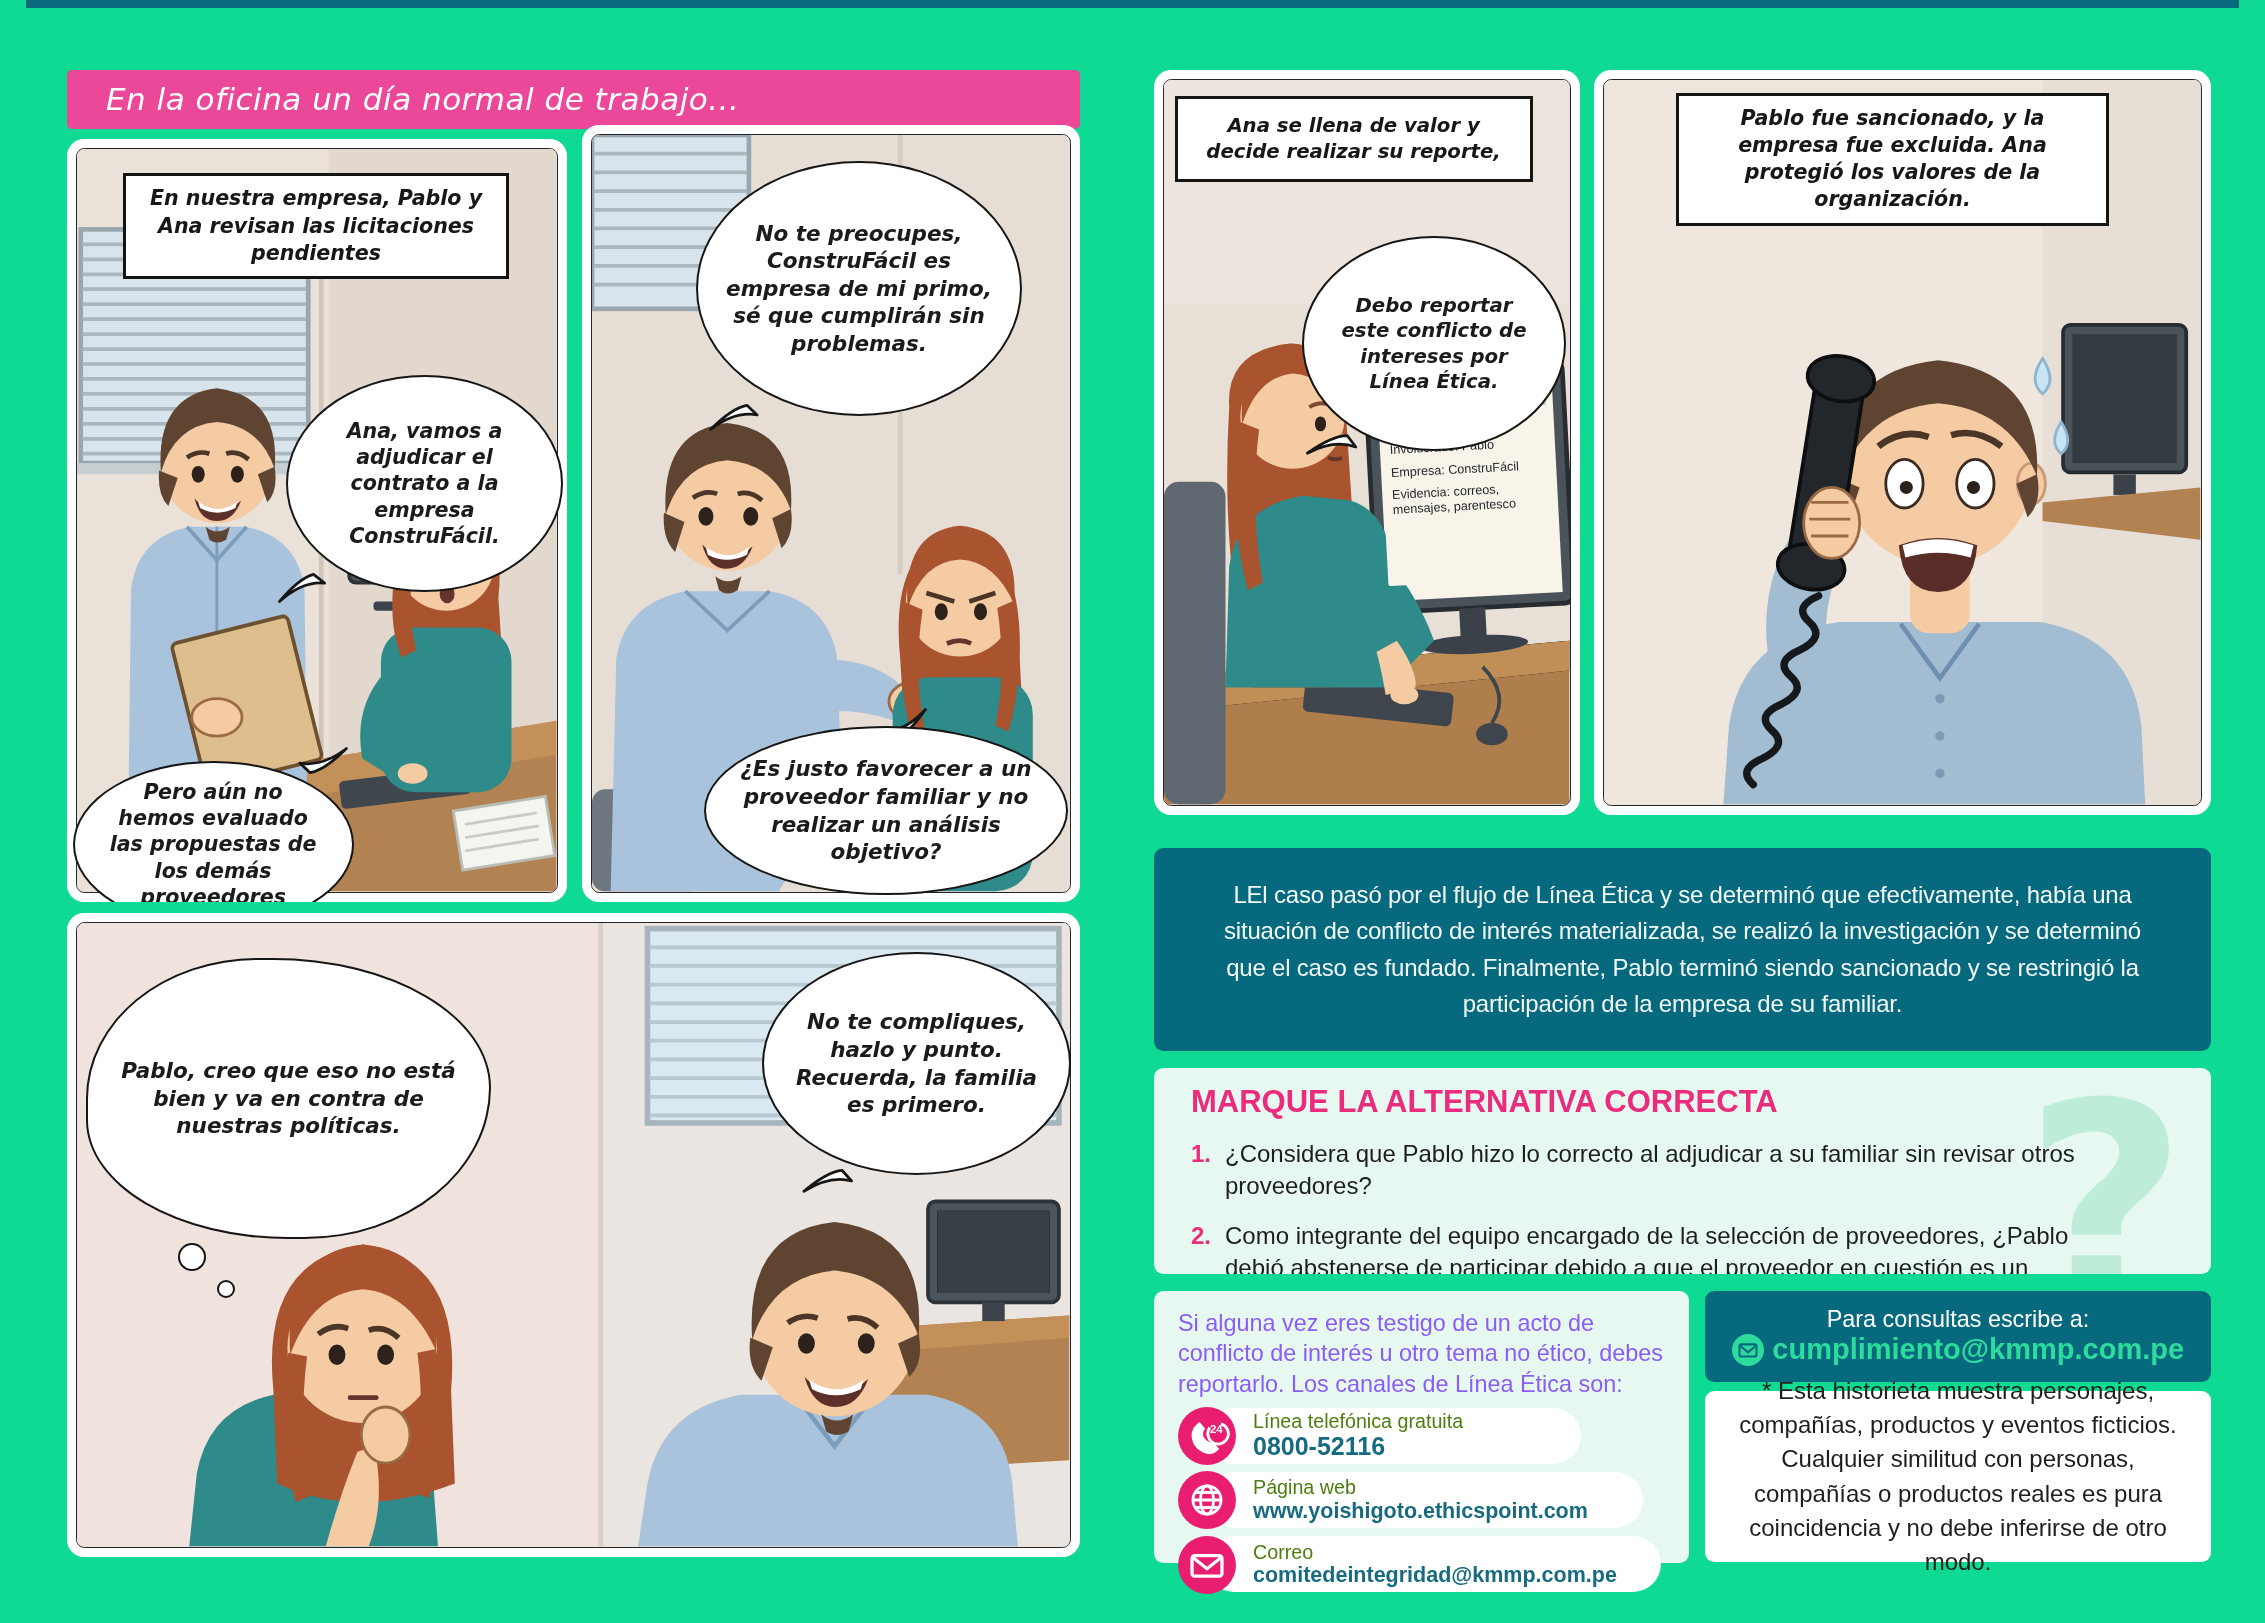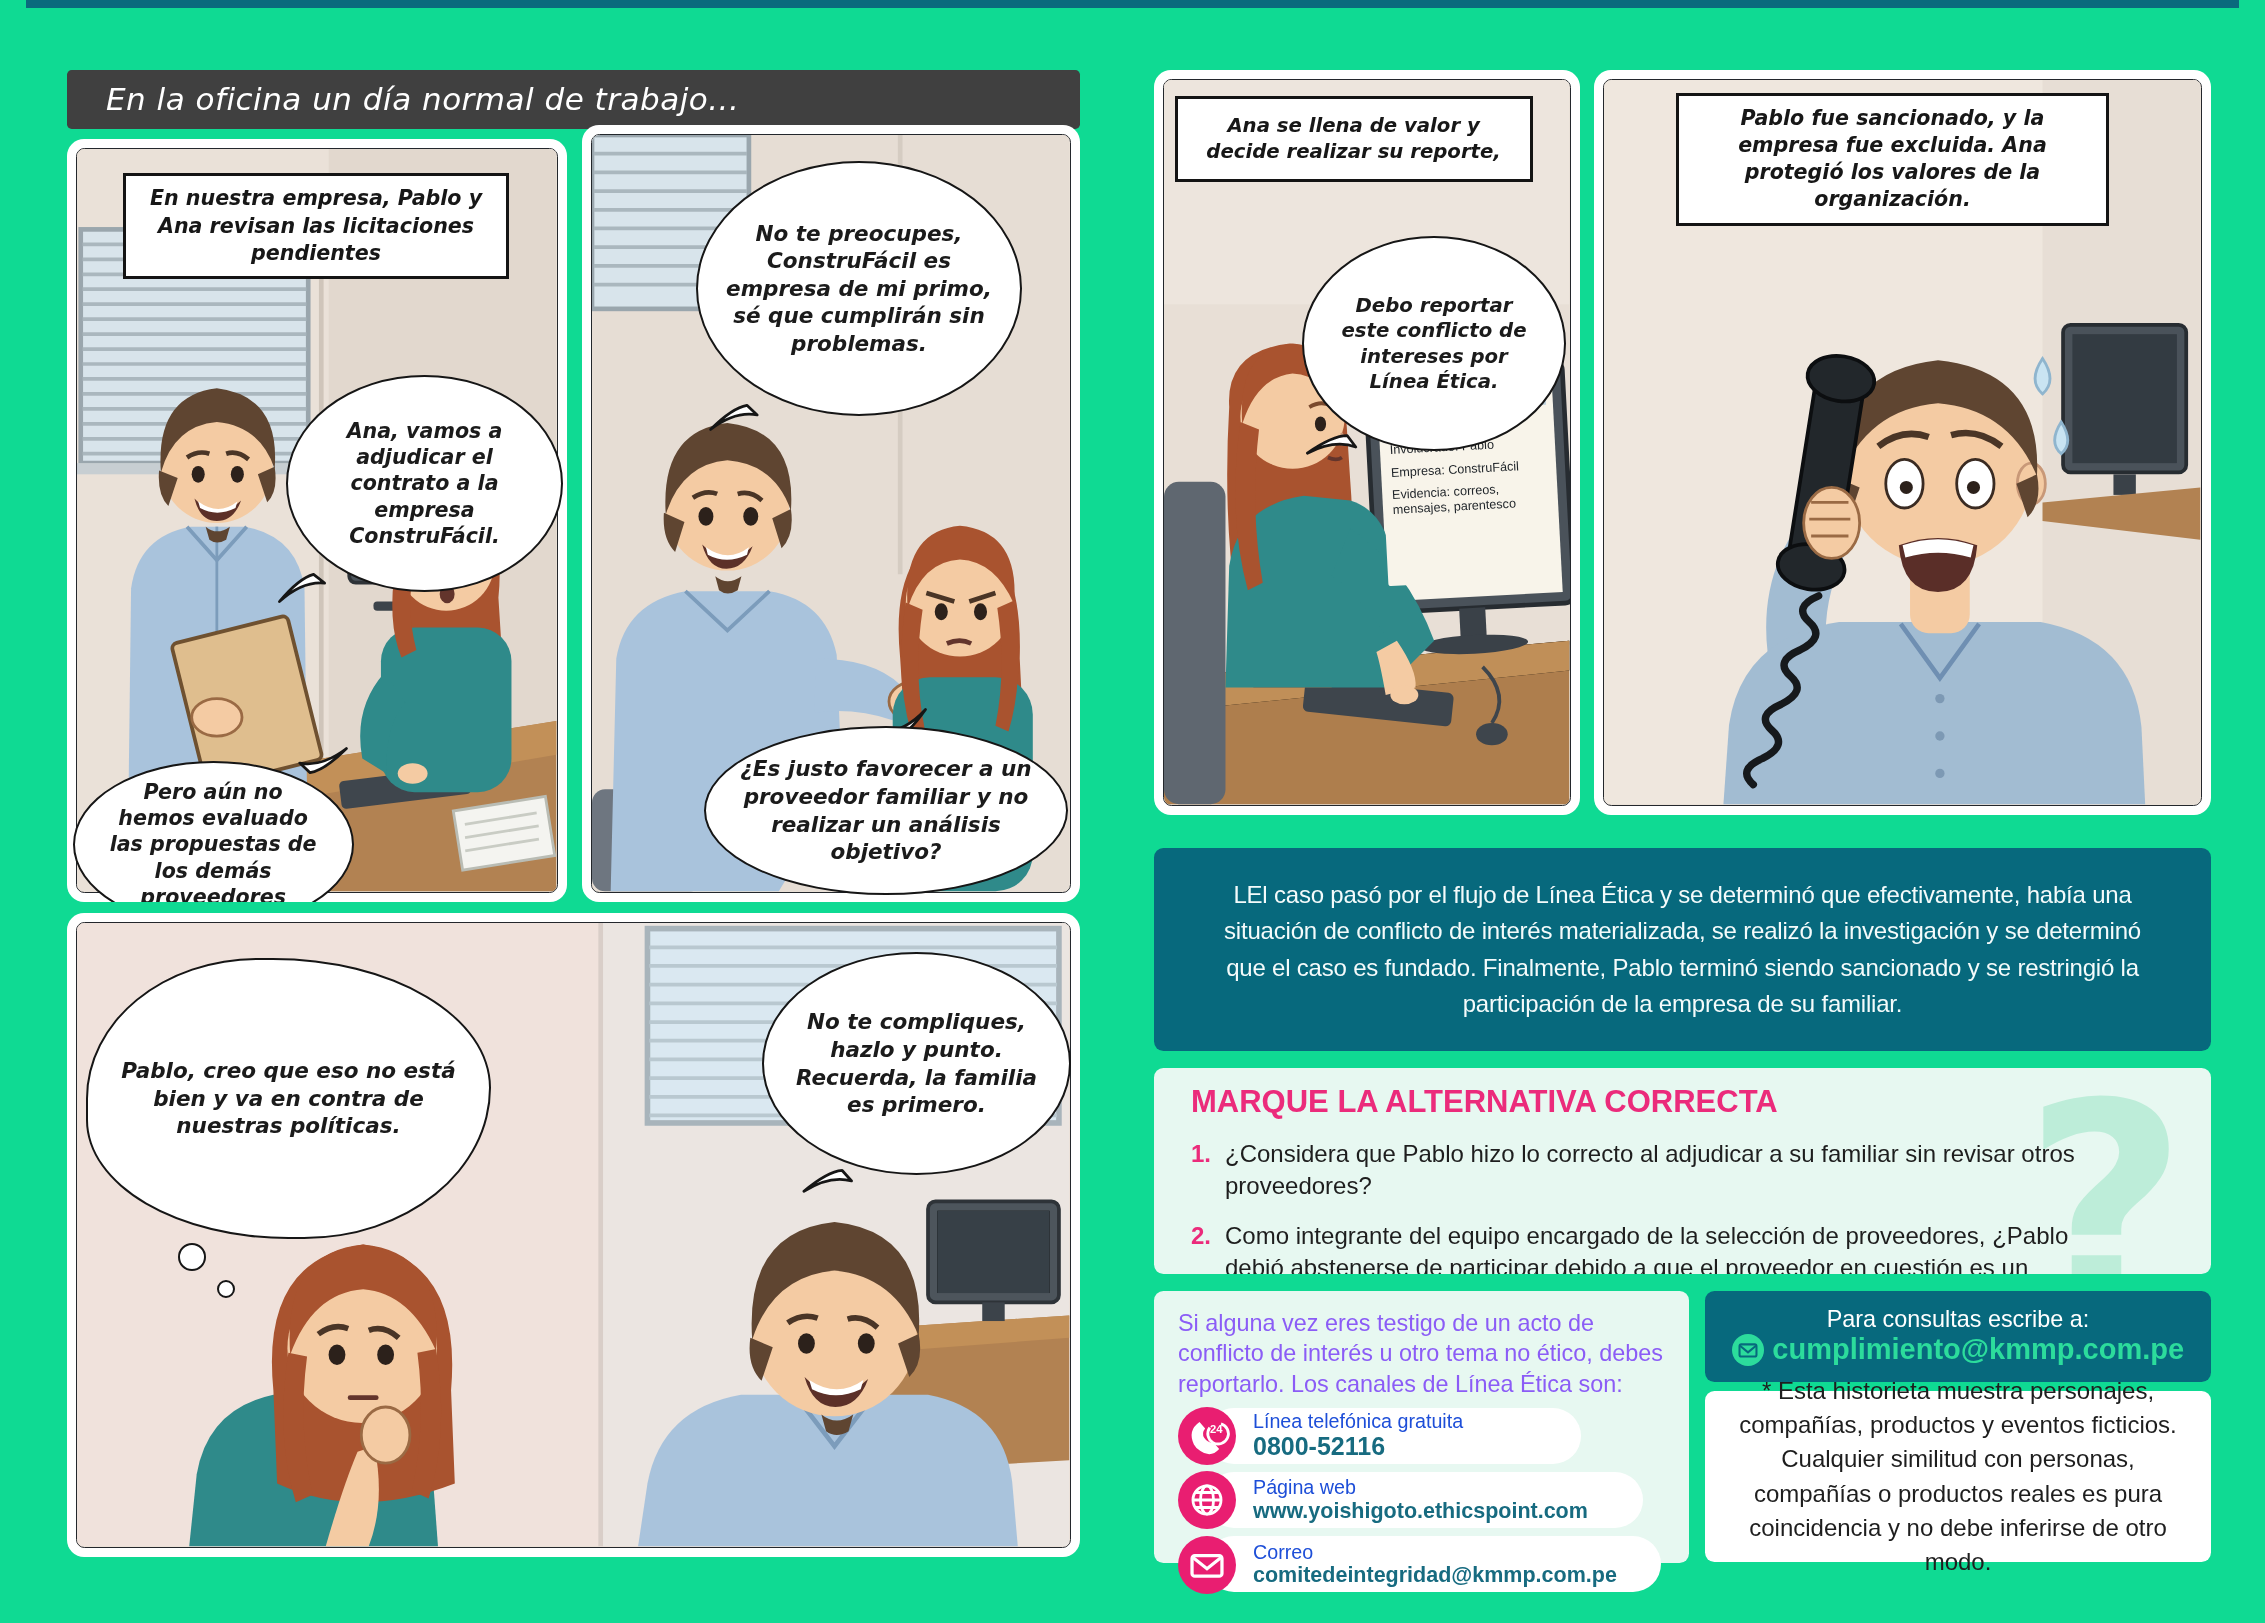--- a/index.html
+++ b/index.html
@@ -1,20 +1,20 @@
 <!DOCTYPE html>
 <html style="font-size:15px"><head>
 <meta charset="utf-8">
 <style>
   html,body{margin:0;padding:0;background:#0FDA93;}
   .stage{position:relative;width:2265px;height:1624px;background:#0FDA93;overflow:hidden;
          font-family:"Liberation Sans",sans-serif;}
   .topstrip{position:absolute;left:26px;top:0;width:2213px;height:8.4px;background:#0A6A7D;}
 
-  .titlebar{position:absolute;left:67px;top:70px;width:1013px;height:59px;background:#404040;
+  .titlebar{position:absolute;left:67px;top:70px;width:1013px;height:59px;background:#ec4899;
             border-radius:4.7px;display:flex;align-items:center;padding-left:39px;box-sizing:border-box;}
   .titlebar span{font:italic 500 31px/1 "DejaVu Sans",sans-serif;color:#FFFFFF;letter-spacing:0.5px;}
 
   .frame{position:absolute;background:#FFFFFF;border-radius:17px;overflow:hidden;}
   .scene{position:absolute;inset:9.4px;border-radius:8.4px;overflow:hidden;border:1.9px solid #23272C;background:#E9E0D7;}
   .scene svg{position:absolute;inset:0;width:100%;height:100%;}
 
   .caption{position:absolute;background:#FFFFFF;border:3.7px solid #141414;display:flex;align-items:center;
            justify-content:center;text-align:center;z-index:6;color:#171717;box-sizing:border-box;
            font:italic 700 20.6px/1.32 "DejaVu Sans",sans-serif;padding:9.4px 15px;}
@@ -45,21 +45,21 @@
            font:400 24px/1.32 "Liberation Sans",sans-serif;color:#1E1E1E;max-width:881px;}
   .quiz li::before{content:counter(q) ".";position:absolute;left:-34px;color:#EB2B7B;font-weight:700;}
   .qmark{position:absolute;right:24px;top:-1.9px;z-index:0;font:800 281px/1 "DejaVu Sans",sans-serif;color:#BDEDD9;}
 
   .channels{position:absolute;left:1154px;top:1291px;width:535px;height:272px;background:#E7F8F1;
             border-radius:9.4px;box-sizing:border-box;padding:17px 24px 13px;}
   .channels .intro{margin:0;font:400 23.4px/1.3 "Liberation Sans",sans-serif;color:#8b5cf6;}
   .chrow{position:relative;height:56px;margin-top:8.4px;}
   .chrow .pill{position:absolute;left:28px;top:0;height:56px;border-radius:30px;background:#FFFFFF;
                padding:4.7px 20.6px 4.7px 47px;display:flex;flex-direction:column;justify-content:center;box-sizing:border-box;}
-  .chrow .lab{font:400 19.7px/1.08 "Liberation Sans",sans-serif;color:#1d4ed8;}
+  .chrow .lab{font:400 19.7px/1.08 "Liberation Sans",sans-serif;color:#4d7c0f;}
   .chrow .val{font:700 21.5px/1.12 "Liberation Sans",sans-serif;color:#176B80;}
   .chrow .val.big{font-size:25px;}
   .chicon{position:absolute;left:0;top:-0.9px;width:58px;height:58px;z-index:2;}
 
   .contact{position:absolute;left:1705px;top:1291px;width:506px;height:91px;background:#07697D;border-radius:9.4px;
            display:flex;flex-direction:column;align-items:center;justify-content:center;gap:1.9px;box-sizing:border-box;}
   .contact .clabel{color:#FFFFFF;font:400 23.4px/1.1 "Liberation Sans",sans-serif;}
   .contact .cemail{display:flex;align-items:center;gap:8.4px;color:#2CDC9C;font:700 29px/1.1 "Liberation Sans",sans-serif;}
 
   .disclaimer{position:absolute;left:1705px;top:1391px;width:506px;height:171px;background:#FFFFFF;border-radius:9.4px;

